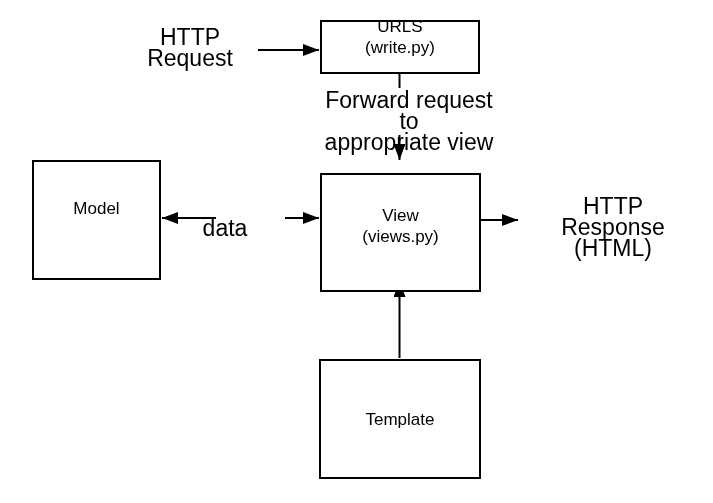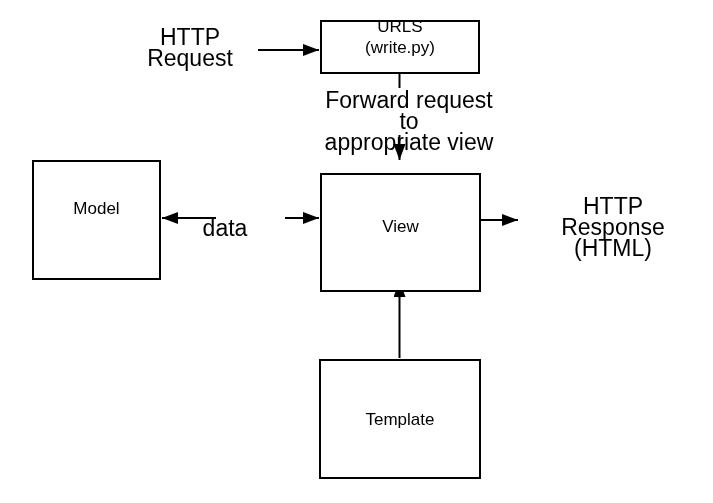--- a/index.html
+++ b/index.html
@@ -86,20 +86,21 @@
 appropriate view</div>
 
   <div class="node node-model">
     <div>Model</div>
   </div>
 
   <div class="label label-center label-data">data</div>
 
   <div class="node node-view">
     <div>View</div>
+    <div>(views.py)</div>
   </div>
 
   <div class="label label-center label-http-response">HTTP Response
 (HTML)</div>
 
   <div class="node node-template">
     <div>Template</div>
   </div>
 
 </div>

